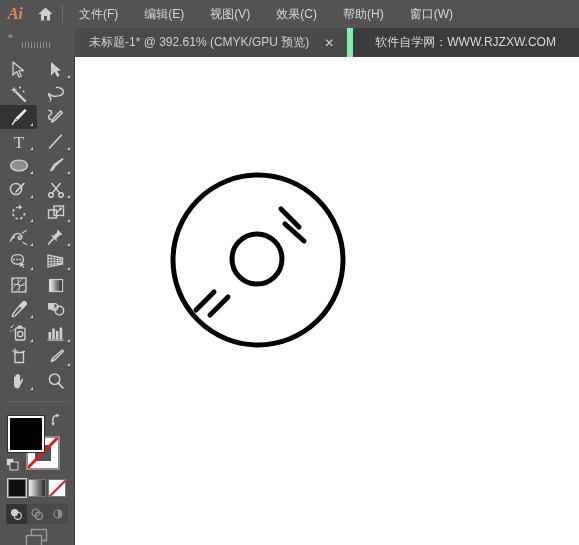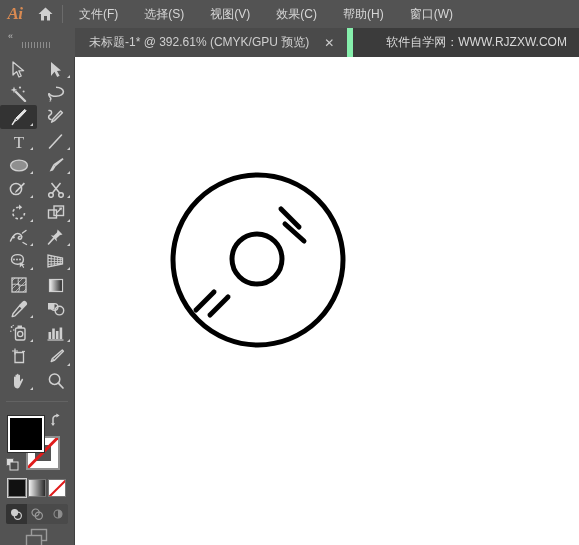--- a/index.html
+++ b/index.html
@@ -123,23 +123,22 @@
     color: #cdcdcd;
     font-family: "Liberation Sans", sans-serif;
     line-height: 1;
     padding: 2px 3px;
     cursor: default;
   }
   .tab-watermark {
     flex: 1;
     display: flex;
     align-items: center;
-    padding-left: 14px;
+    padding-left: 22px;
     background: #3b3b3b;
-    margin-left: 19px;
   }
   .tab-watermark span {
     font-size: 12px;
     color: #d9d9d9;
     white-space: nowrap;
   }
 
   
   .toolpanel {
     position: absolute;
@@ -308,21 +307,21 @@
   <div class="menubar">
     <div class="ai-logo">Ai</div>
     <div class="home-icon">
       <svg width="17" height="16" viewBox="0 0 17 16">
         <path d="M8.5 1.5 L15.5 8 L13 8 L13 14.5 L10 14.5 L10 10 L7 10 L7 14.5 L4 14.5 L4 8 L1.5 8 Z" fill="#cfcfcf"></path>
       </svg>
     </div>
     <div class="menubar-sep"></div>
     <div class="menu-items">
       <div class="menu-item">文件(F)</div>
-      <div class="menu-item">选择(S)</div>
+      <div class="menu-item">编辑(E)</div>
       <div class="menu-item">视图(V)</div>
       <div class="menu-item">效果(C)</div>
       <div class="menu-item">帮助(H)</div>
       <div class="menu-item">窗口(W)</div>
     </div>
   </div>
 
   <div class="tabbar">
     <div class="tabbar-left">
       <div class="collapse-arrows">«</div>

